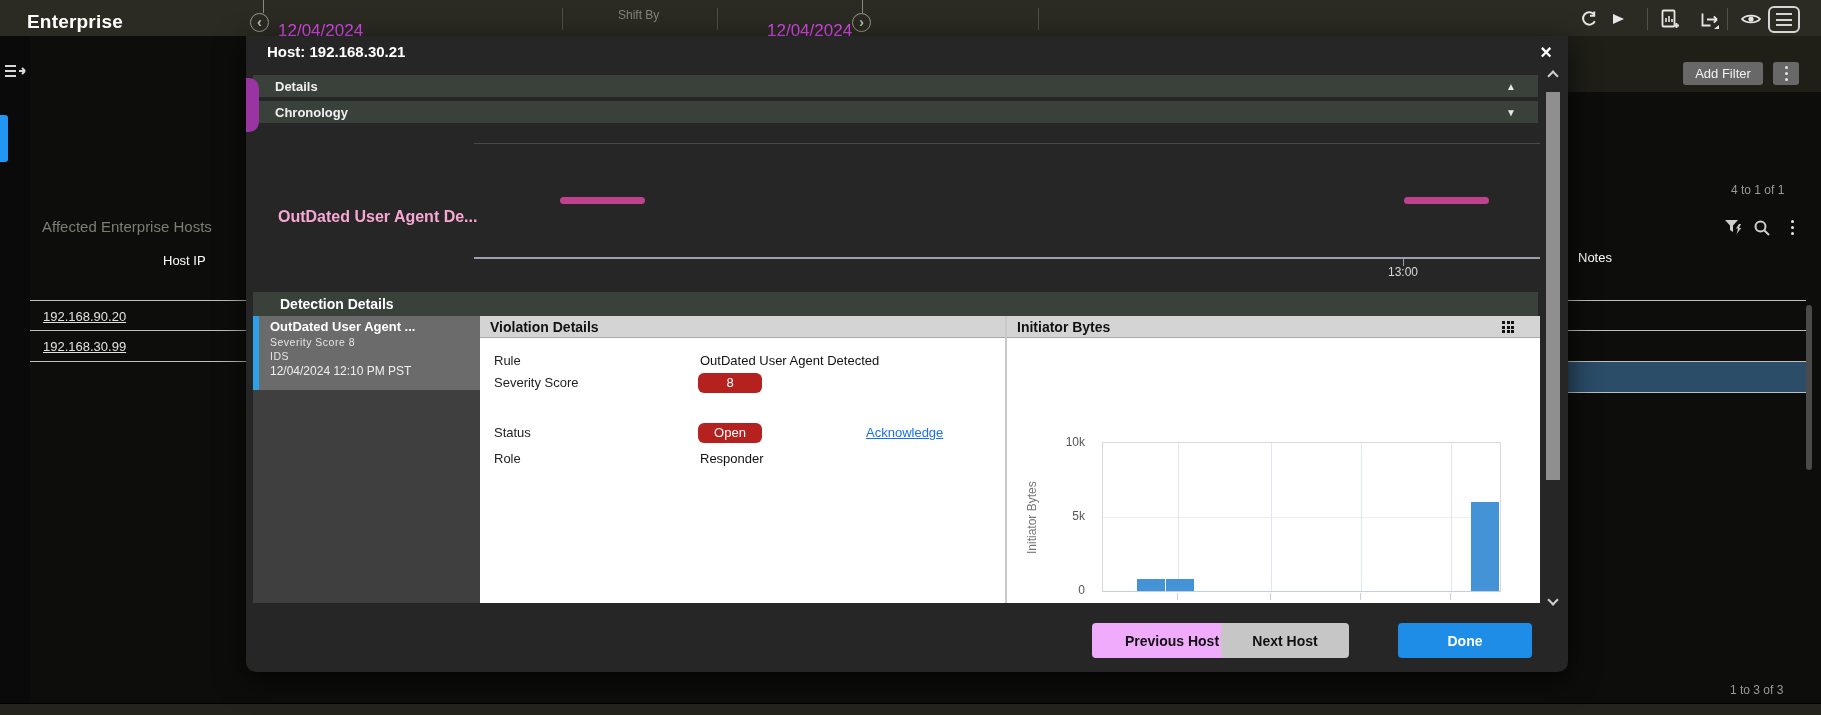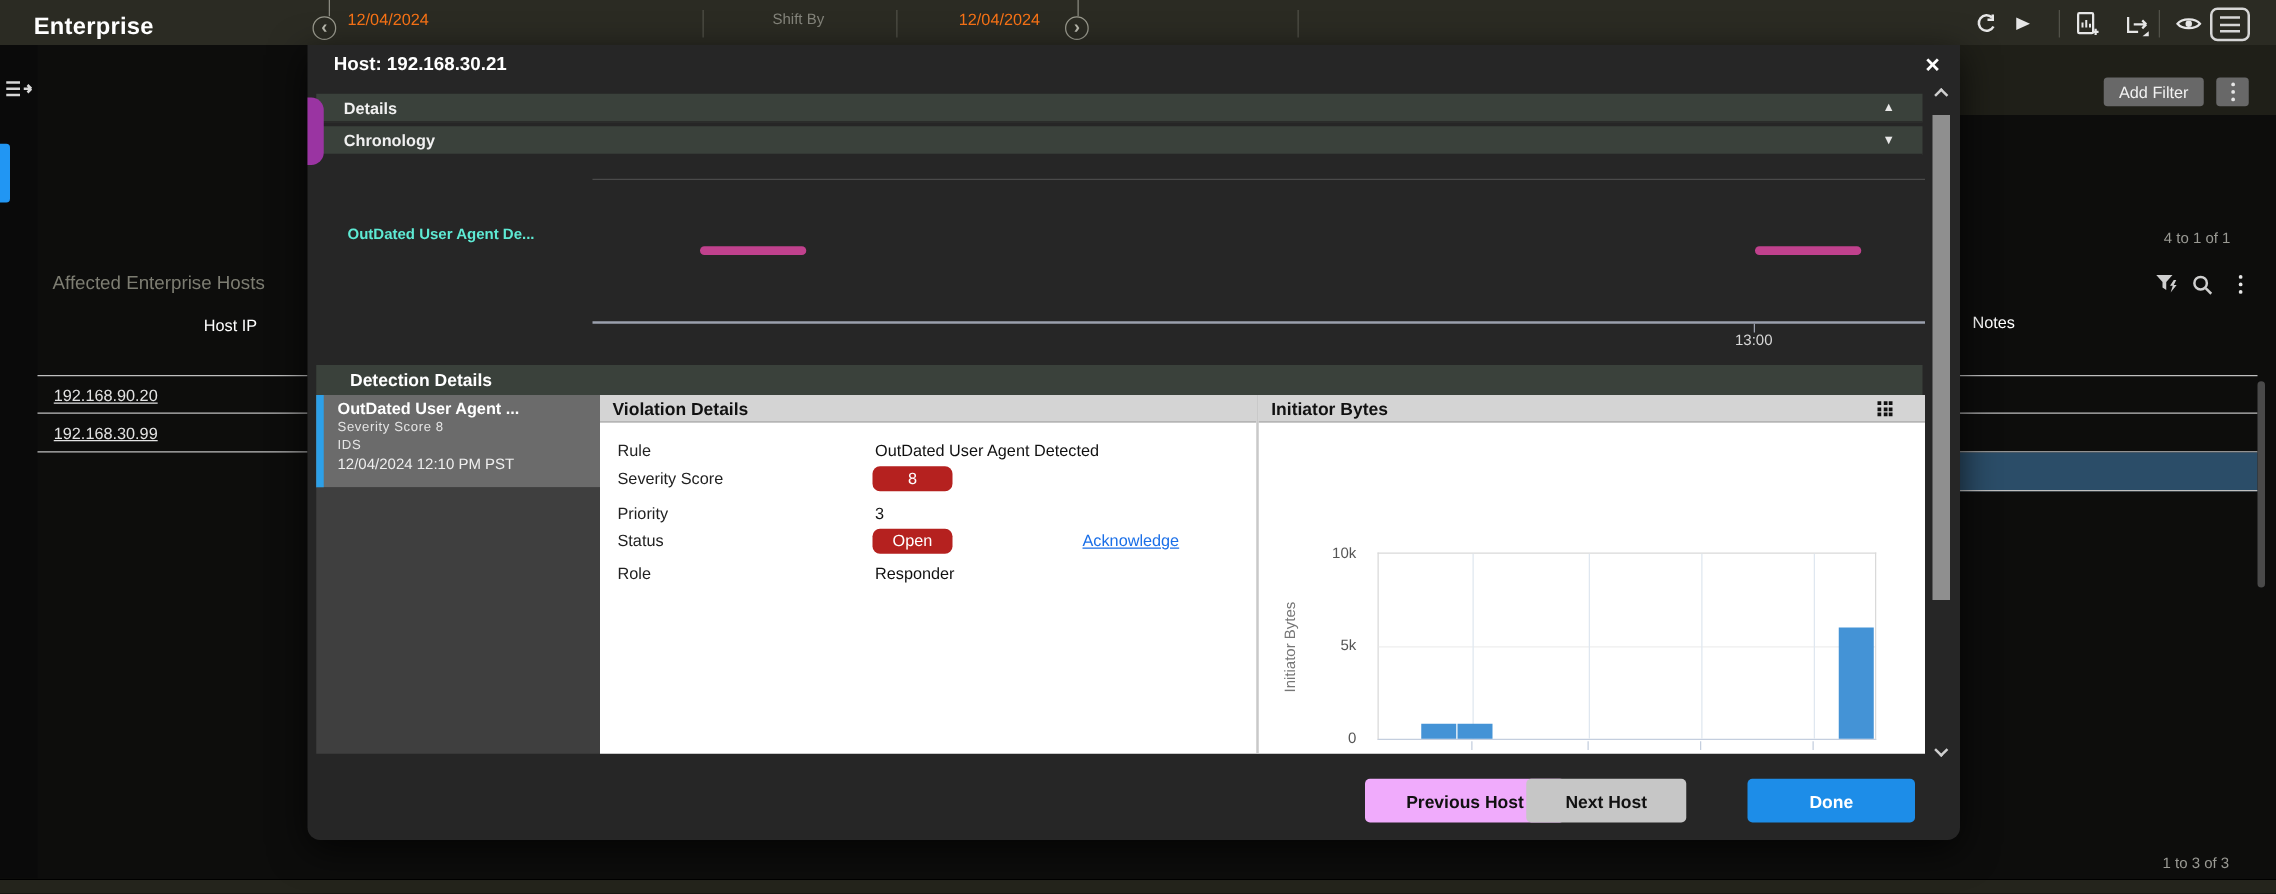--- a/index.html
+++ b/index.html
@@ -4,21 +4,21 @@
 <style>
   * { box-sizing: border-box; margin: 0; padding: 0; }
   body { background:#000; font-family:"Liberation Sans","DejaVu Sans",sans-serif; }
   .page { position:relative; width:1821px; height:715px; background:#0d0d0c; overflow:hidden; }
 
   
   .topbar { position:absolute; left:0; top:0; width:1821px; height:36px; background:#2b2b23; }
   .app-title { position:absolute; left:27px; top:11px; color:#fff; font-size:19px; font-weight:bold; letter-spacing:.2px; }
   .tick { position:absolute; top:0; width:1px; height:13px; background:#8a8a80; }
   .chev-circle { position:absolute; top:13px; width:19px; height:19px; border:1.5px solid #9a9a8e; border-radius:50%; color:#b9b9ae; font-size:15px; font-weight:bold; text-align:center; line-height:15px; cursor:pointer; }
-  .tb-date { position:absolute; top:8px; color:#f97316; font-size:13px; cursor:pointer; }
+  .tb-date { position:absolute; top:21px; color:#d946ef; font-size:17px; cursor:pointer; }
   .tb-label { position:absolute; top:8px; color:#84847b; font-size:12px; }
   .tb-div { position:absolute; top:8px; width:1px; height:22px; background:#515148; }
   .tb-icon { position:absolute; top:9px; width:20px; height:20px; cursor:pointer; }
   .play-tri { position:absolute; top:14px; width:0; height:0; border-left:11px solid #e6e6e6; border-top:5.5px solid transparent; border-bottom:5.5px solid transparent; cursor:pointer; }
   .menu-btn { position:absolute; left:1768px; top:6px; width:32px; height:27px; border:2px solid #d6d6d6; border-radius:6px; cursor:pointer; }
   .menu-btn i { position:absolute; left:6px; width:16px; height:2px; background:#d6d6d6; }
 
   
   .sidebar { position:absolute; left:0; top:36px; width:30px; height:679px; background:#0a0a0a; }
   .blue-pill { position:absolute; left:0; top:79px; width:8px; height:47px; background:#2196f3; border-radius:0 3px 3px 0; }
@@ -49,21 +49,21 @@
   .modal { position:absolute; left:246px; top:36px; width:1322px; height:636px; background:#262626; border-radius:0 0 10px 10px; box-shadow:0 8px 30px rgba(0,0,0,.7); z-index:10; }
   .purple-sliver { position:absolute; left:246px; top:78px; width:13px; height:54px; background:#9a34a2; border-radius:0 10px 10px 0; z-index:11; }
   .modal-title { position:absolute; left:21px; top:7px; color:#fff; font-size:15px; font-weight:bold; }
   .modal-close { position:absolute; left:1288px; top:4px; width:24px; height:24px; color:#fff; font-size:20px; font-weight:bold; text-align:center; line-height:24px; cursor:pointer; }
   .section-bar { position:absolute; left:7px; width:1285px; height:23px; background:#3a413b; border-bottom:1px solid #262626; color:#f0f0f0; font-size:13px; font-weight:bold; line-height:23px; padding-left:22px; cursor:pointer; }
   .section-bar .tri { position:absolute; right:22px; top:0; font-size:10px; color:#e8e8e8; }
   .hdr-dark { position:absolute; left:7px; width:1285px; height:24px; background:#3a413b; color:#fff; font-size:14px; font-weight:bold; line-height:24px; padding-left:27px; }
 
   
   .chrono-line { position:absolute; left:228px; top:107px; width:1066px; height:1px; background:#4a4a4a; }
-  .chrono-label { position:absolute; left:32px; top:144px; color:#5eead4; font-size:12px; font-weight:bold; }
+  .chrono-label { position:absolute; left:32px; top:172px; color:#f9a8d4; font-size:16px; font-weight:bold; }
   .chrono-bars { position:absolute; left:228px; top:161px; width:1066px; height:7px; }
   .chrono-bar { position:absolute; top:0; height:7px; border-radius:3.5px; background:#c0418d; cursor:pointer; }
   .chrono-axis { position:absolute; left:228px; top:221px; width:1066px; height:2px; background:#9aa0ad; }
   .chrono-tick { position:absolute; left:87.15%; top:2px; width:1px; height:7px; background:#9aa0ad; }
   .chrono-ticklabel { position:absolute; left:228px; top:229px; width:1066px; }
   .chrono-ticklabel span { position:absolute; left:87.15%; transform:translateX(-50%); color:#d8d8d8; font-size:12px; }
 
   
   .det-card { position:absolute; left:7px; top:280px; width:263px; height:74px; background:#6b6b6b; border-left:6px solid #2da0e8; padding:3px 0 0 11px; cursor:pointer; }
   .det-card .t { color:#fff; font-size:13px; font-weight:bold; }
@@ -275,24 +275,20 @@
         </span>
 
       <div class="vio-row" style="top:35px">
         <span class="lab">Rule</span>
         <span class="val">OutDated User Agent Detected</span>
       </div>
       <div class="vio-row" style="top:57px">
         <span class="lab">Severity Score</span>
         <span class="badge">8</span>
       </div>
-      <div class="vio-row" style="top:85px">
-        <span class="lab">Priority</span>
-        <span class="val">3</span>
-      </div>
       <div class="vio-row" style="top:107px">
         <span class="lab">Status</span>
         <span class="badge">Open</span>
         <span class="ack-link">Acknowledge</span>
       </div>
       <div class="vio-row" style="top:133px">
         <span class="lab">Role</span>
         <span class="val">Responder</span>
       </div>
 

